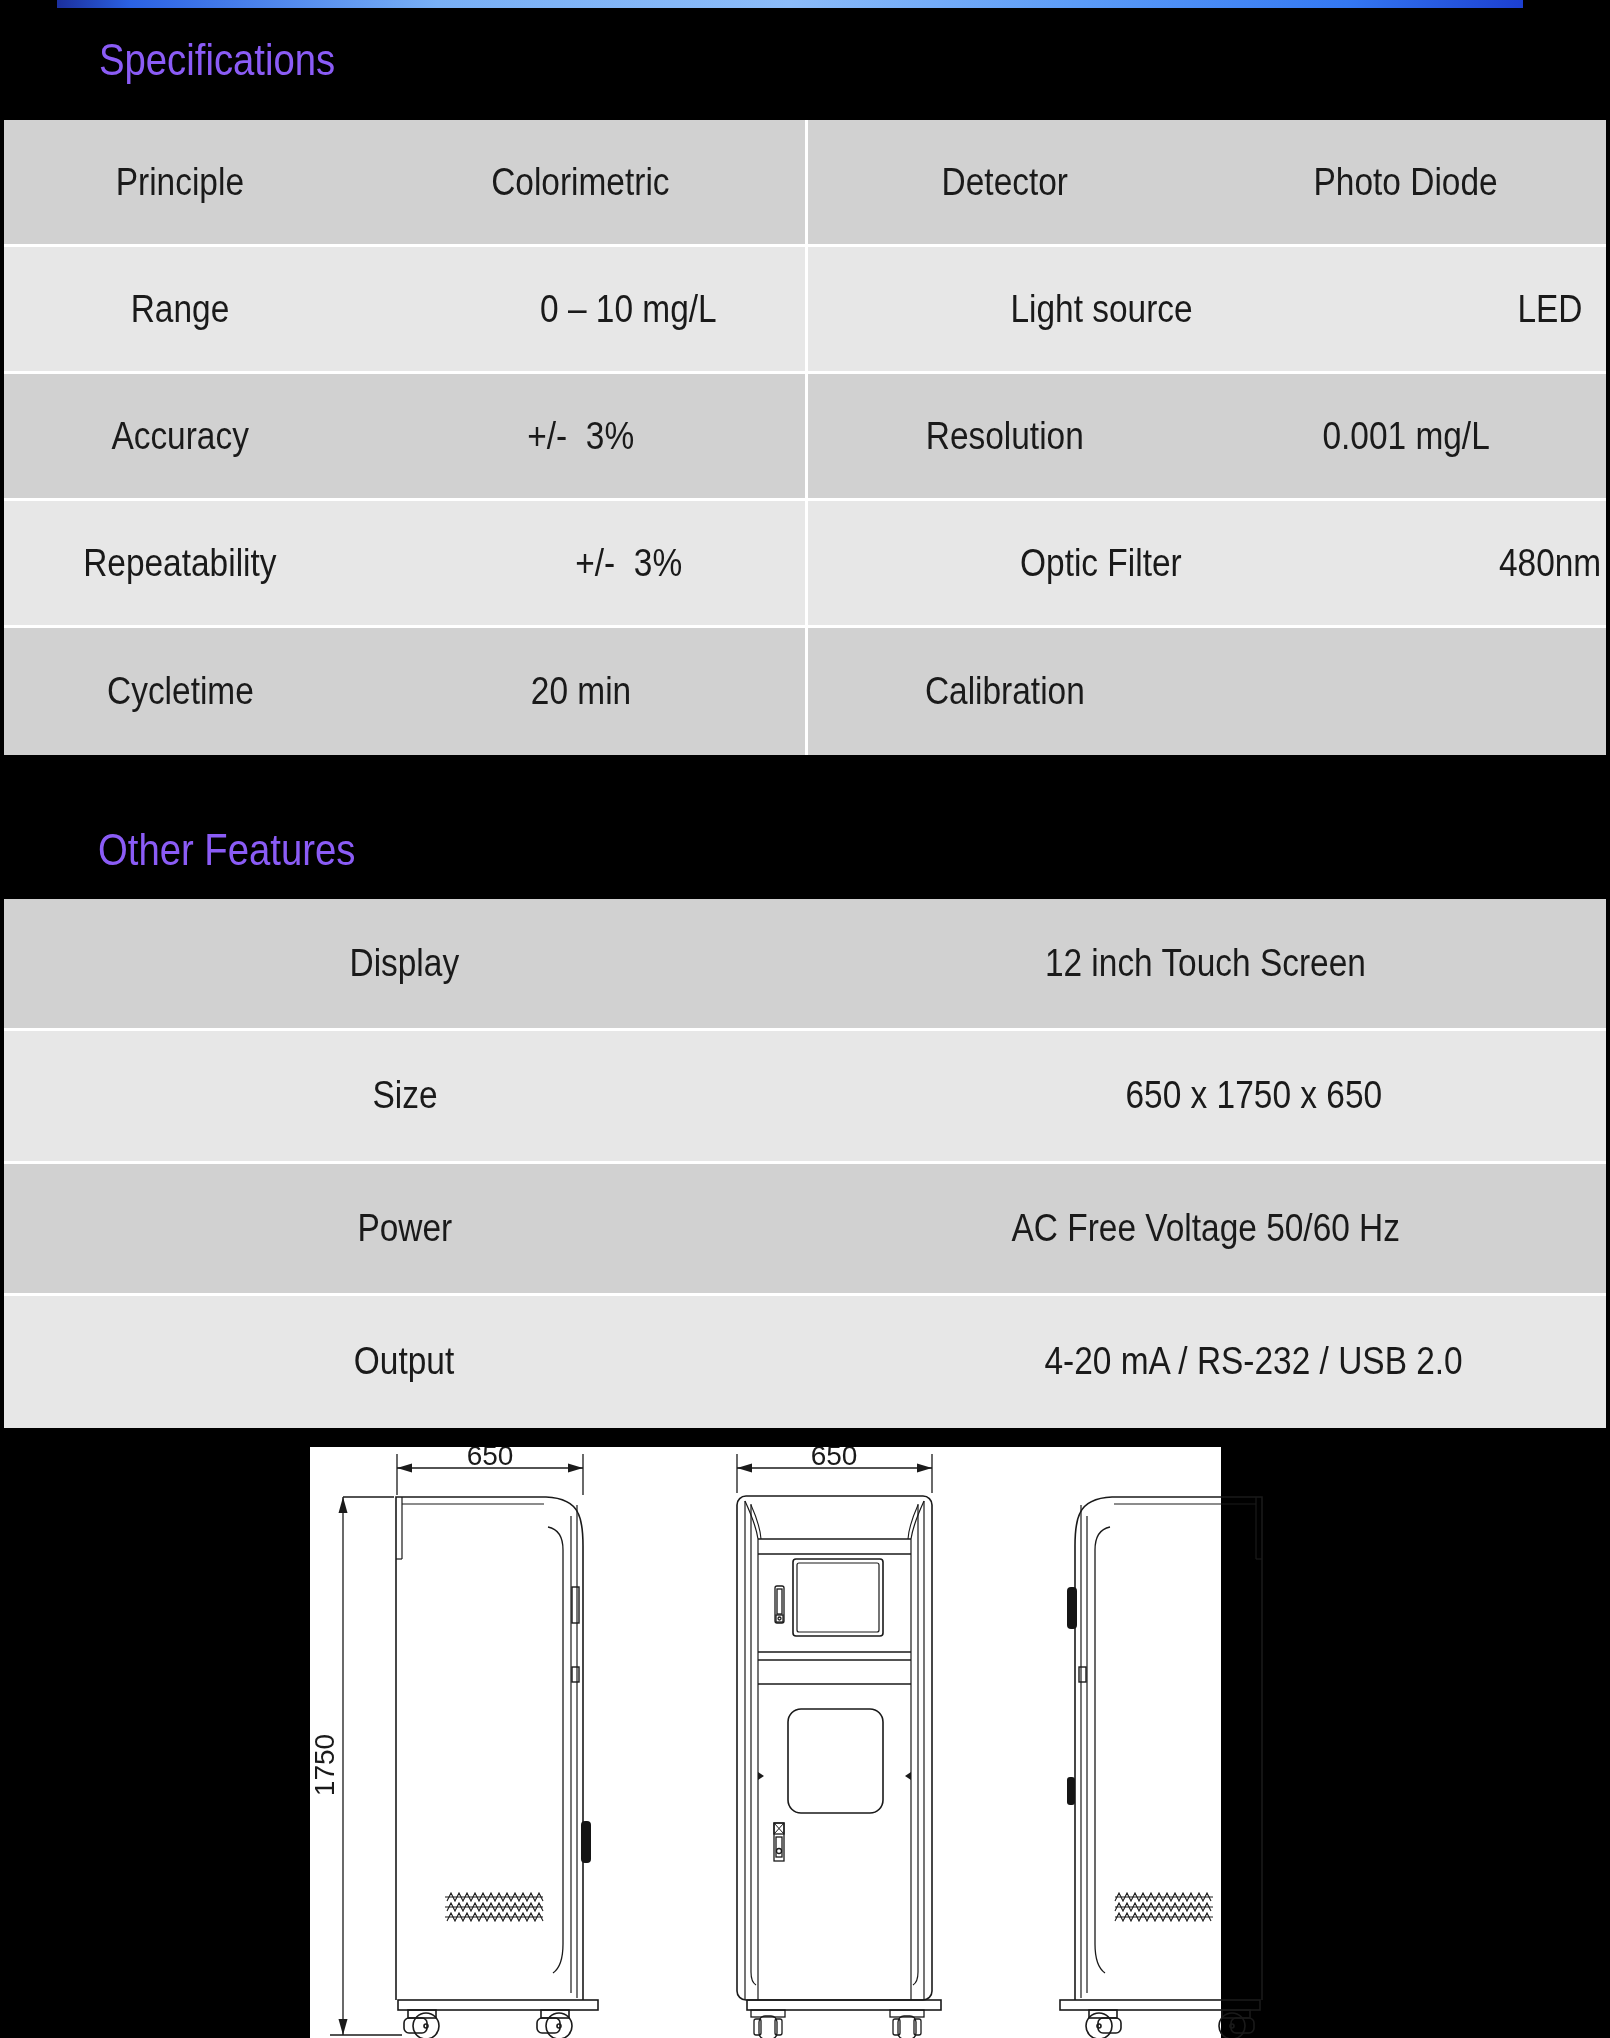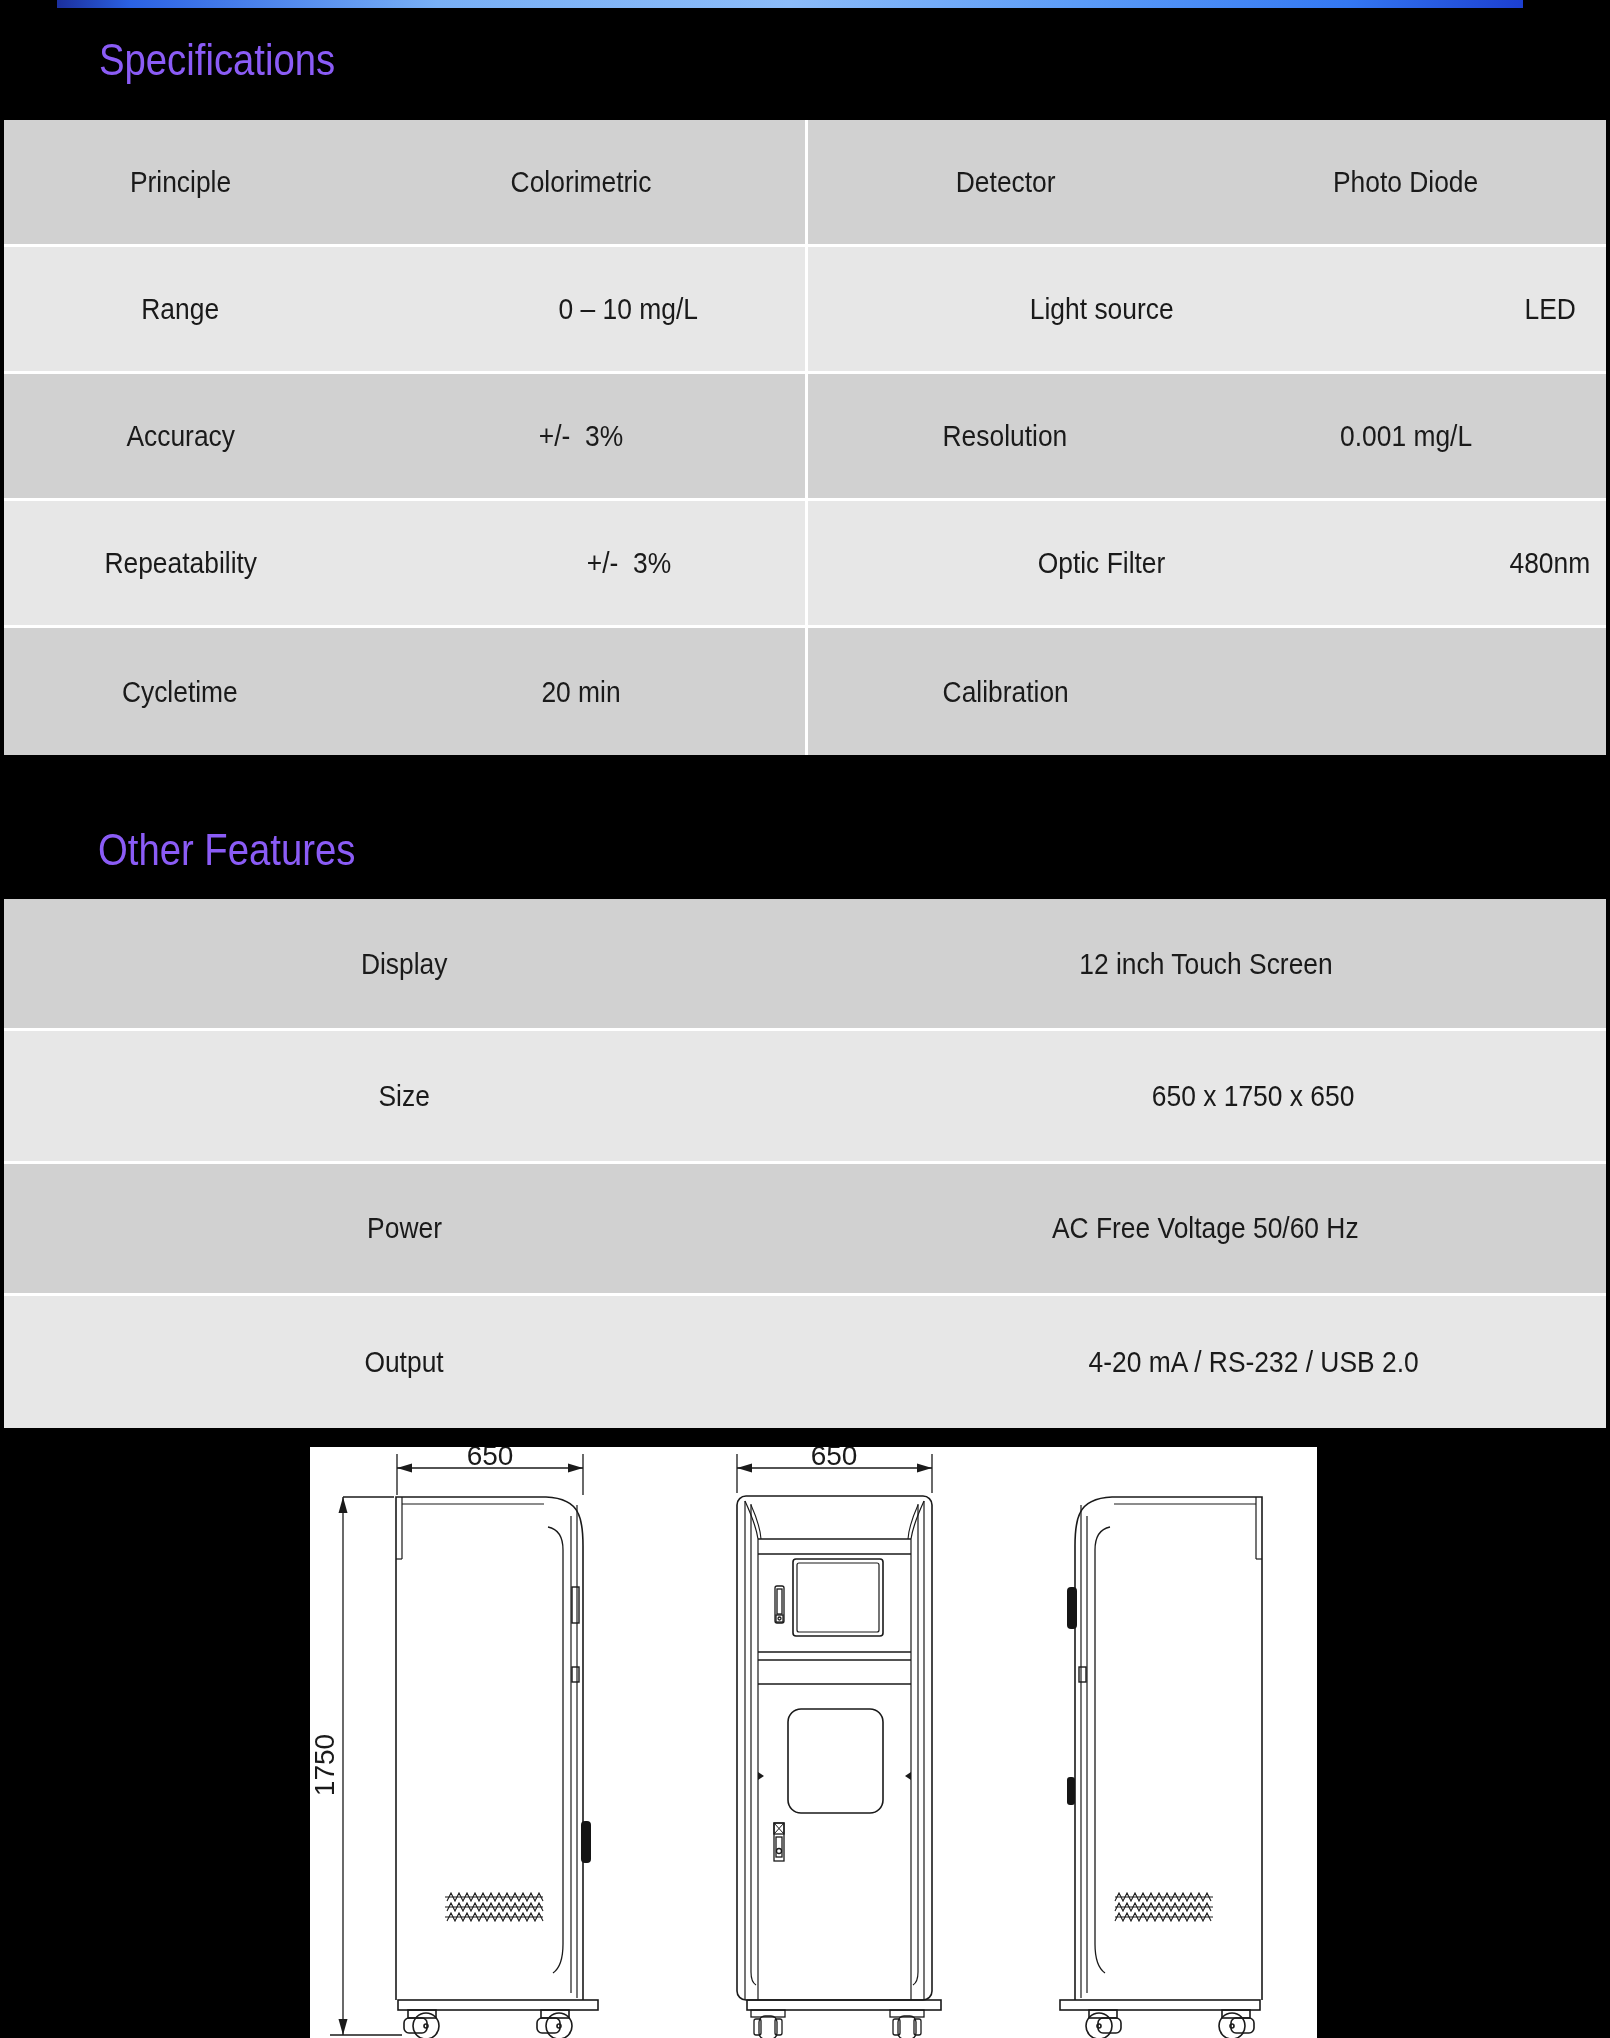--- a/index.html
+++ b/index.html
@@ -29,27 +29,27 @@
   #table1{top:120px;height:635px;}
   #table2{top:899px;height:593px;}
   .t-row{display:grid;align-items:center;}
   #table1 .t-row{grid-template-columns:22% 28% 25% 25%;height:127px;}
   #table2 .t-row{grid-template-columns:50% 50%;height:132.25px;}
   .t-row.sep{border-bottom:3px solid #fff;box-sizing:border-box;}
   .dark{background:#d1d1d1;}
   .light{background:#e7e7e7;gap:48px;}
   .cell{
     display:flex;justify-content:center;align-items:center;
-    font-size:30px;color:#1a1a1a;overflow:visible;
+    font-size:38px;color:#1a1a1a;overflow:visible;
   }
   .cell .c{display:inline-block;transform:scaleX(0.88);transform-origin:center;white-space:pre;}
   .t1-divider{position:absolute;left:801px;top:0;width:3px;height:100%;background:#fff;}
 
   .drawing{
-    position:absolute;left:310px;top:1447px;width:1007px;height:591px;
+    position:absolute;left:310px;top:1447px;width:911px;height:591px;
     background:#fff;
   }
   .drawing svg{display:block;width:1007px;height:591px;}
   .dim{
     font-size:28px;fill:#1a1a1a;text-anchor:middle;
     font-family:"Liberation Sans",sans-serif;
   }
 </style>
 </head>
 <body>

